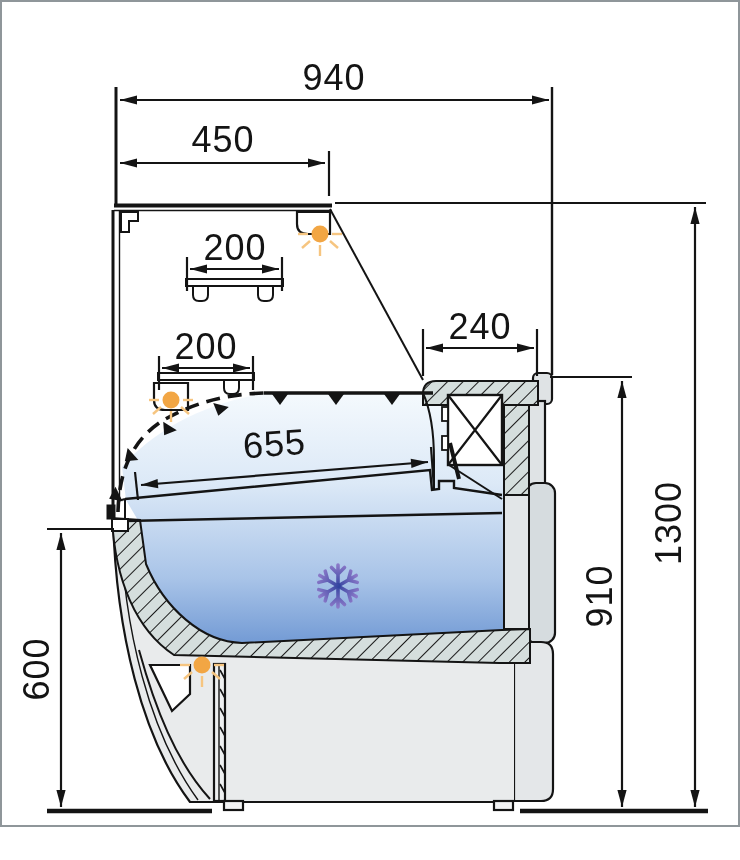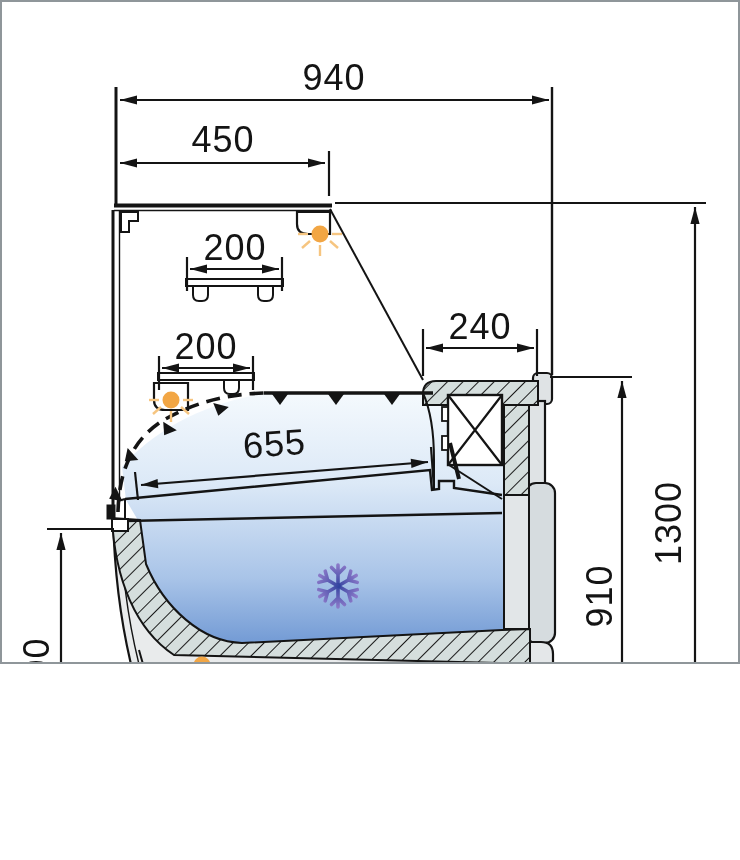--- a/index.html
+++ b/index.html
@@ -1,18 +1,18 @@
 <!DOCTYPE html>
 <html><head>
 <meta charset="utf-8">
 <style>
   html,body{margin:0;padding:0;background:#fff;}
   .canvas{
     position:relative;
-    width:740px;height:664px;
+    width:740px;height:827px;
     background:#ffffff;
     border:2px solid #8f969a;
     box-sizing:border-box;
     overflow:hidden;
     font-family:"Liberation Sans", sans-serif;
   }
   svg{position:absolute;left:0;top:0;}
   .dimtext{
     font-family:"Liberation Sans", sans-serif;
     font-size:36px;

